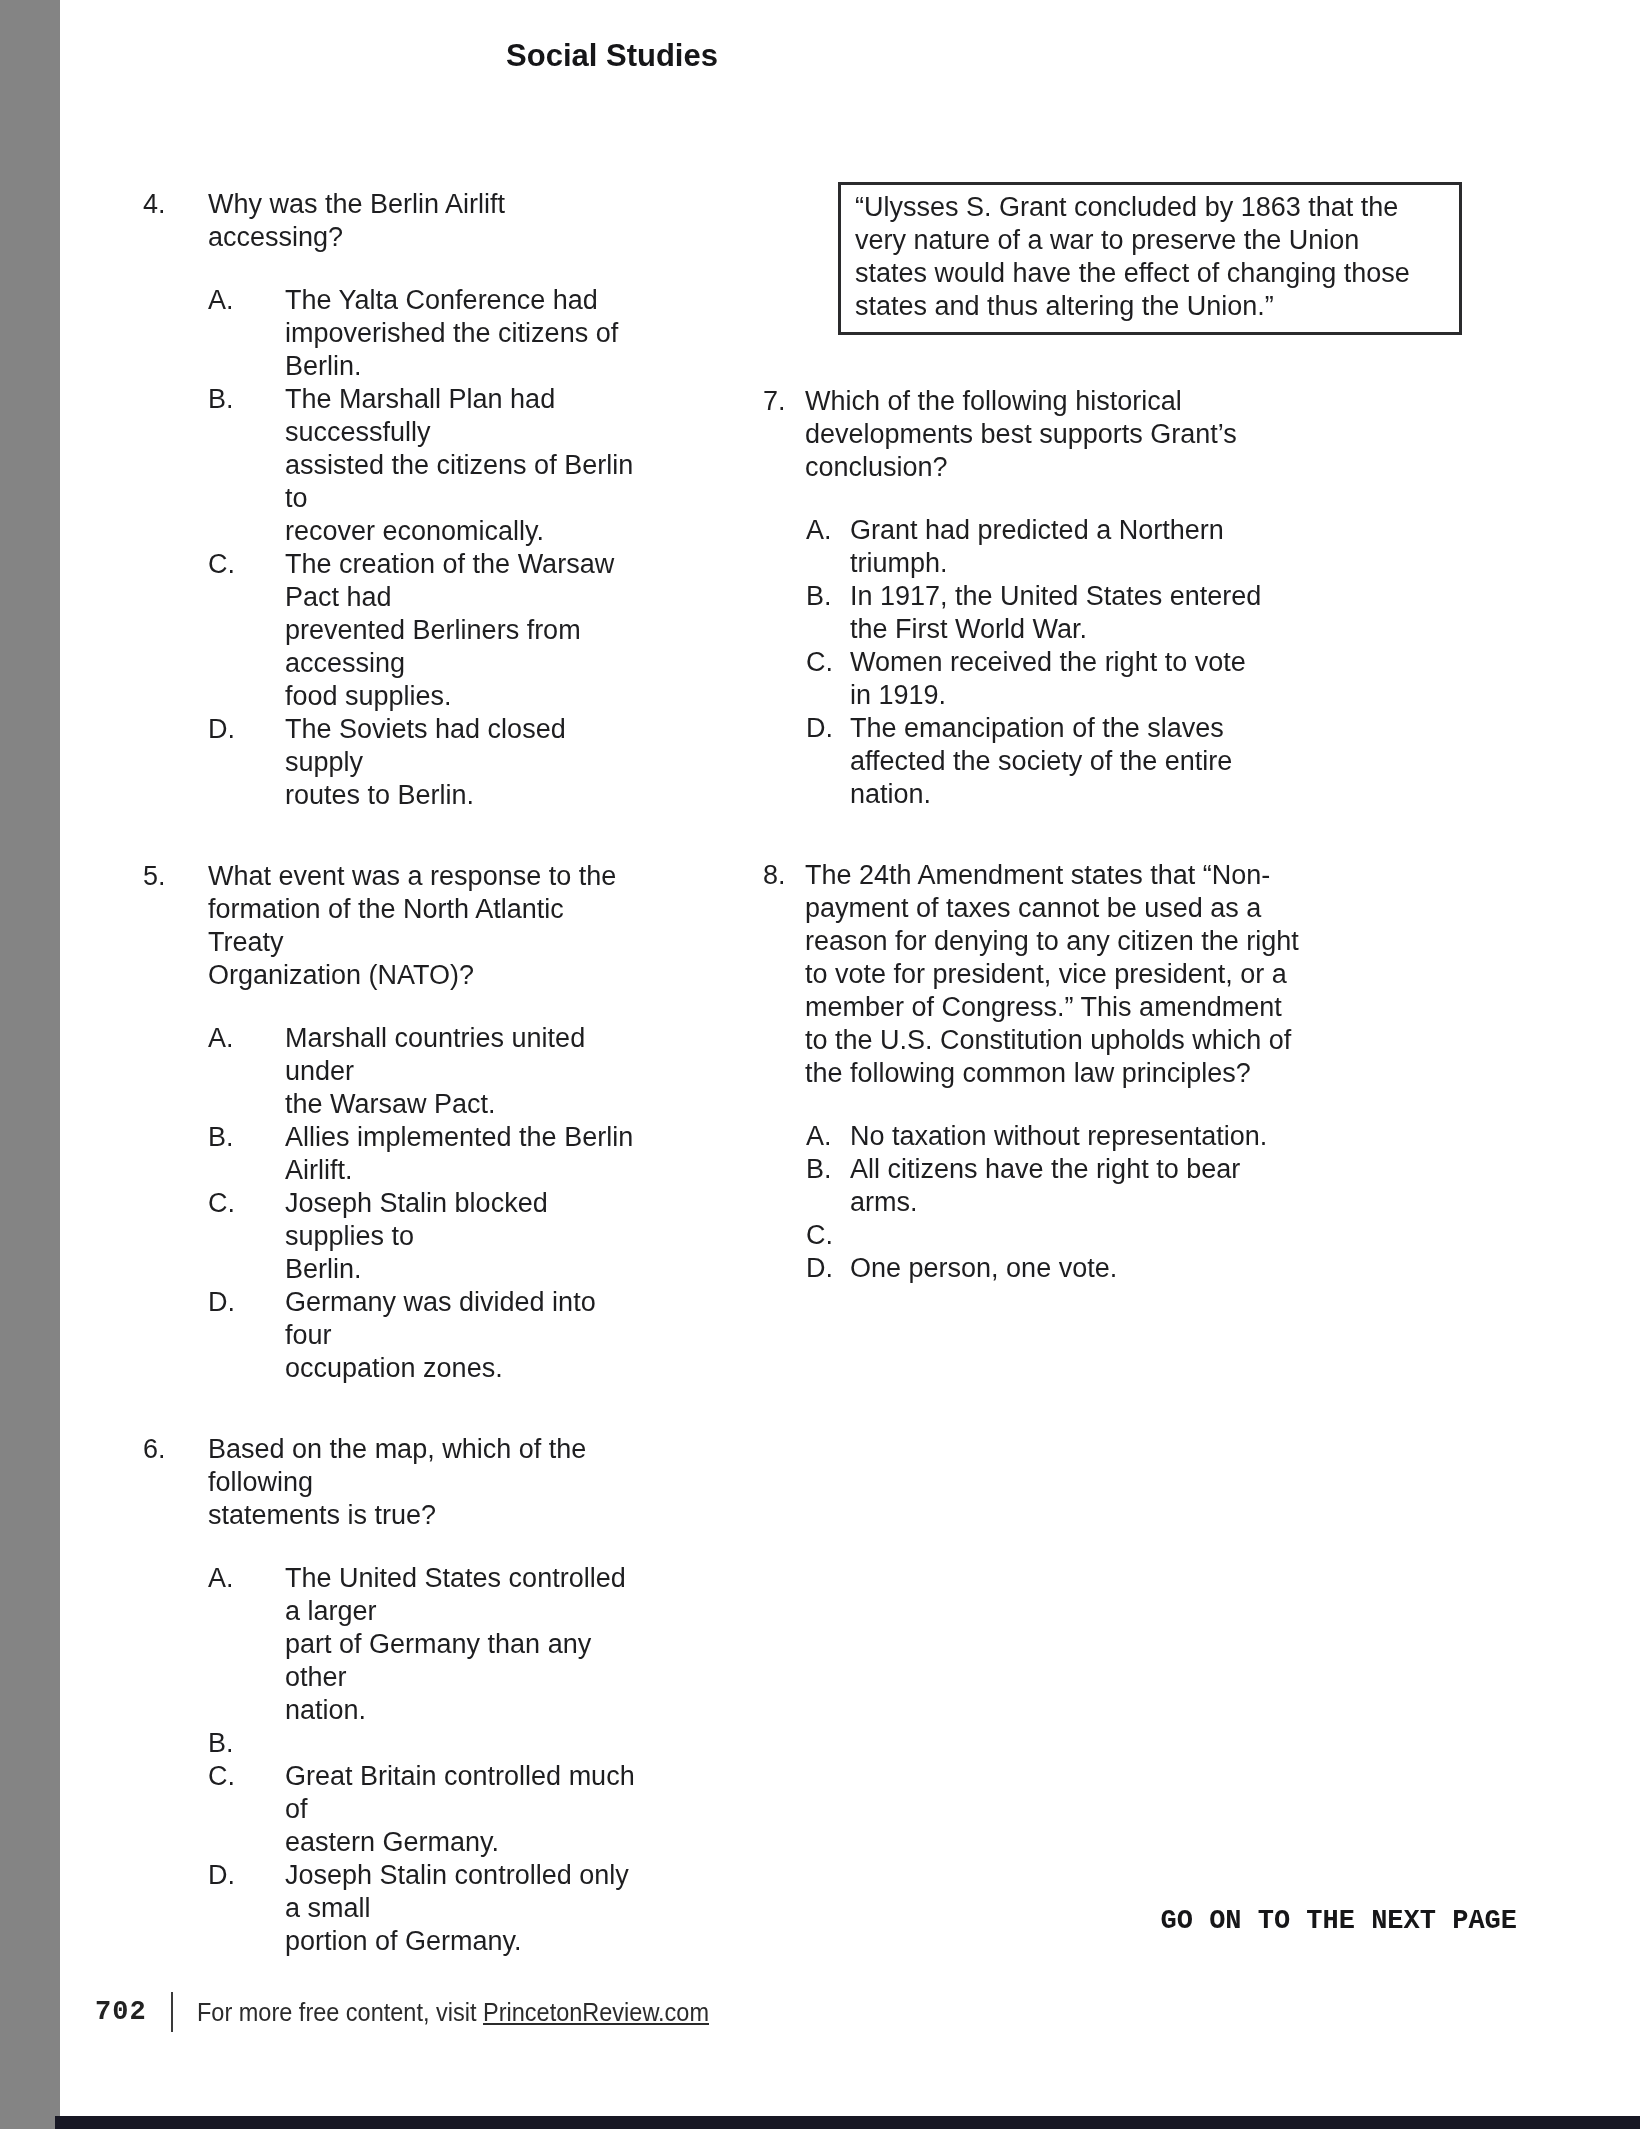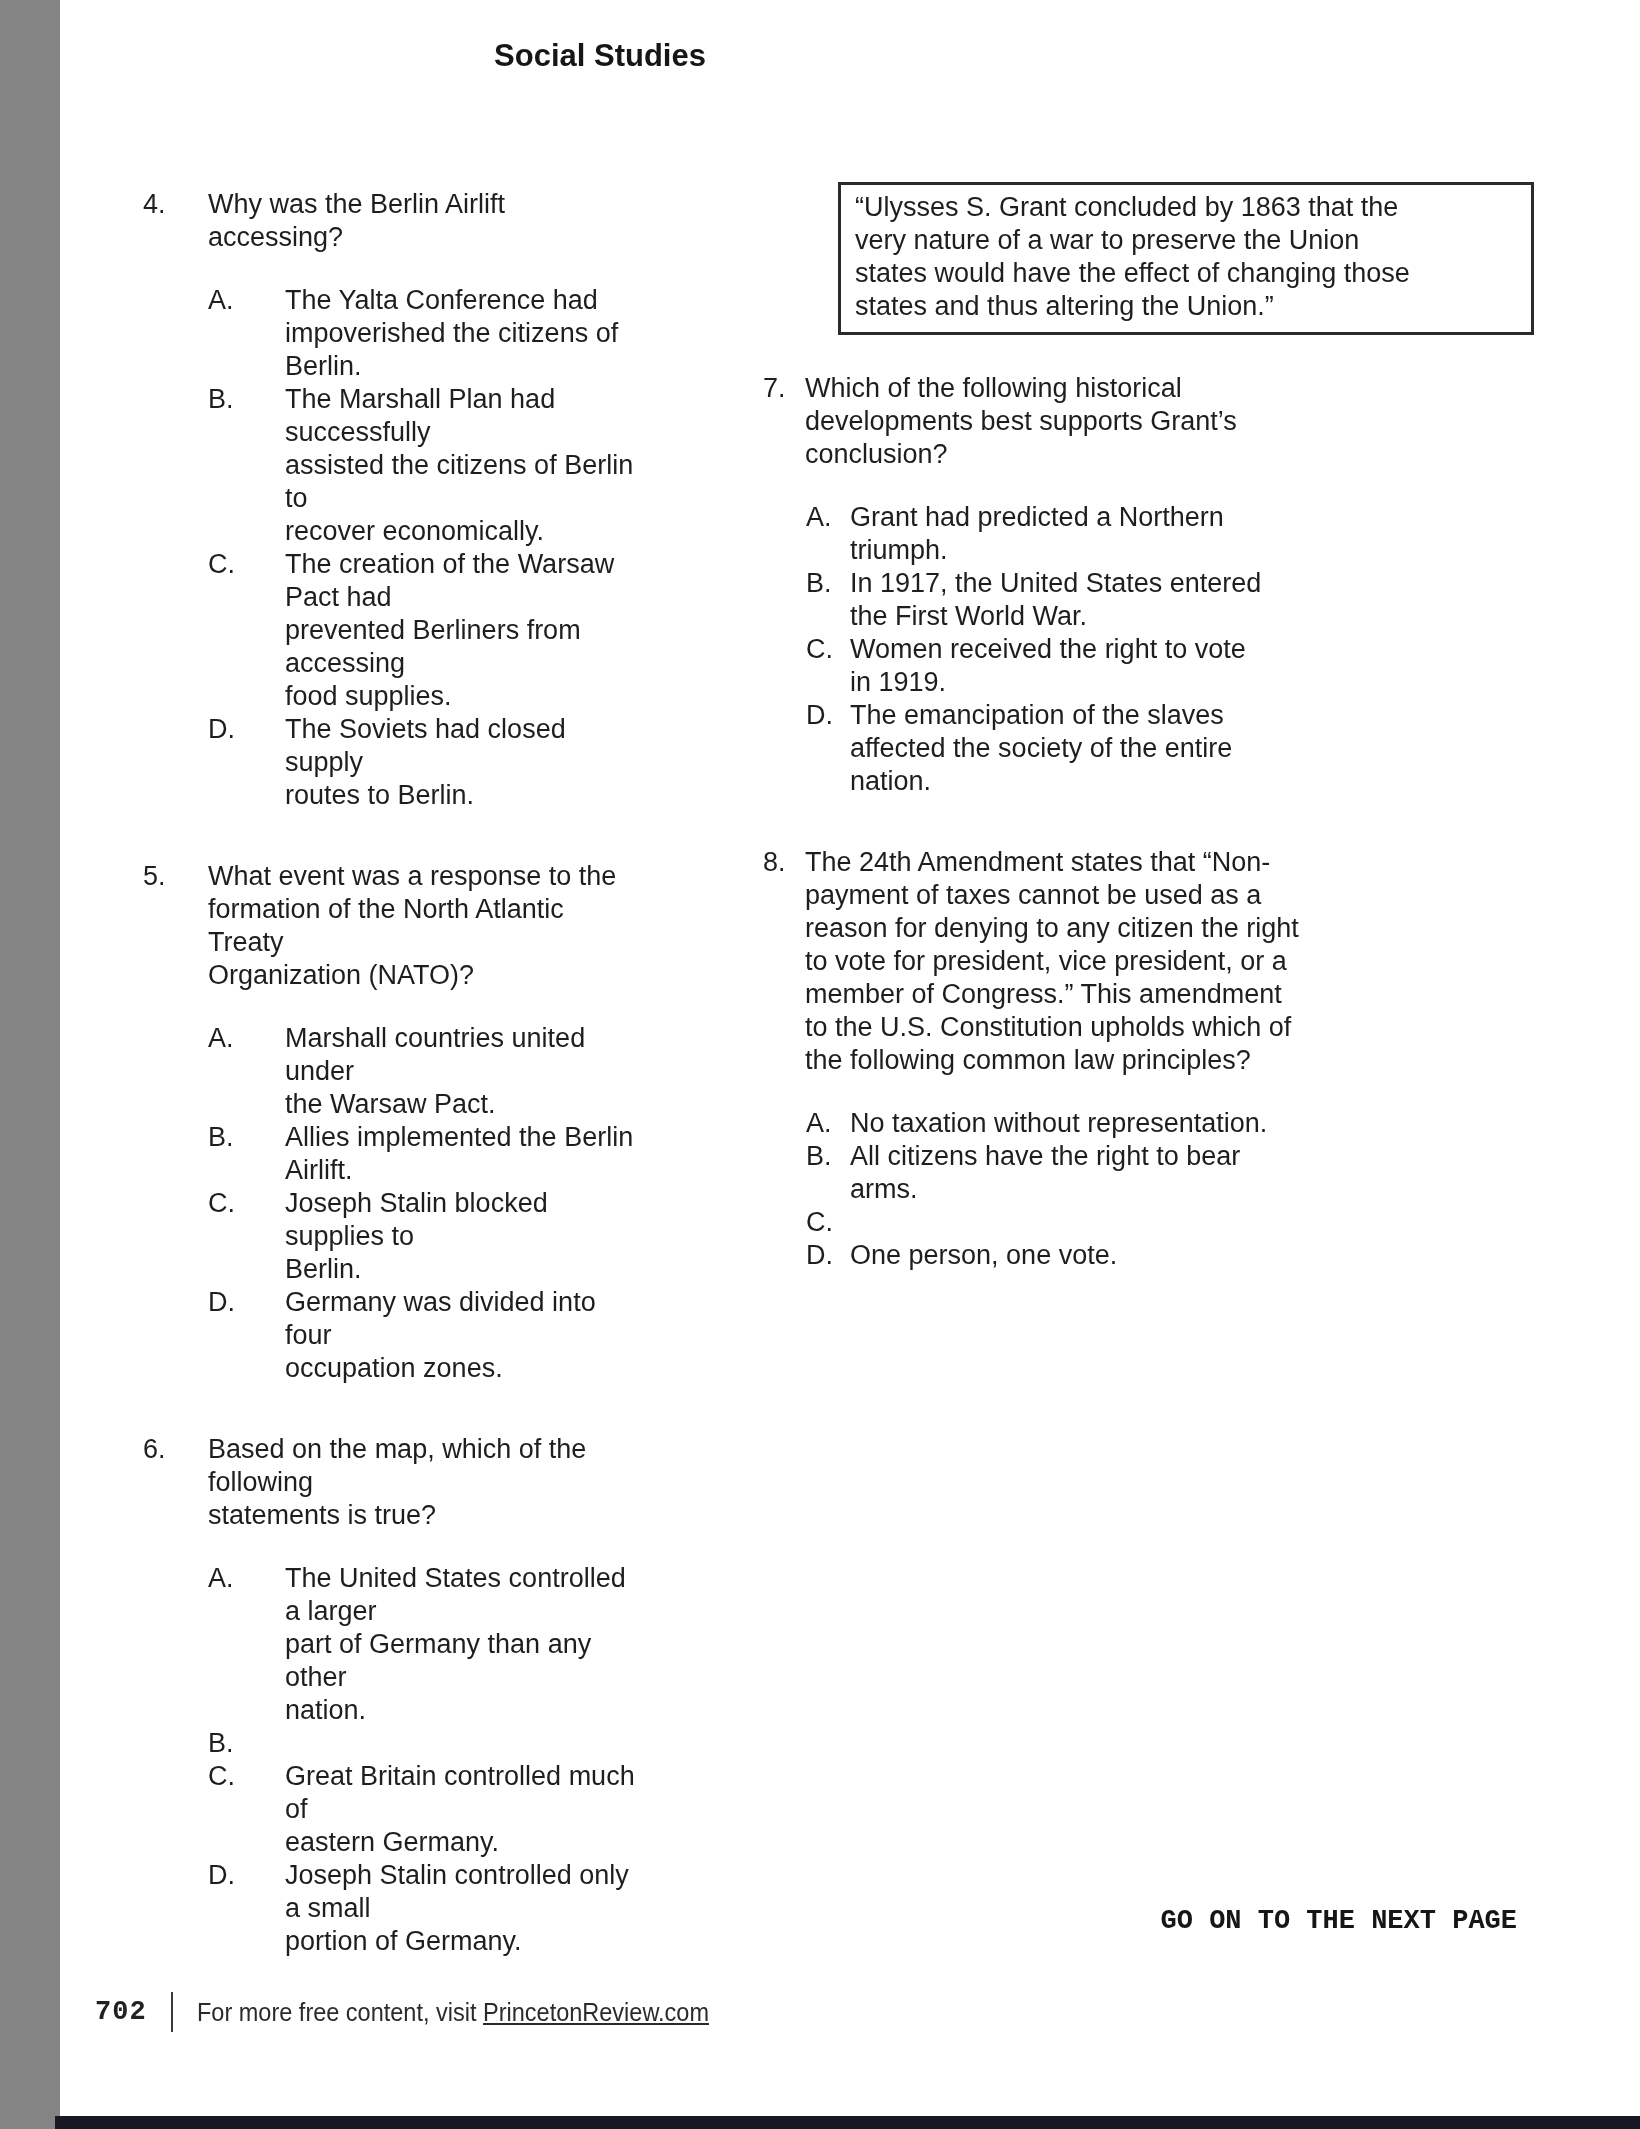--- a/index.html
+++ b/index.html
@@ -12,42 +12,42 @@
   }
   .edge-left {
     position:absolute; left:0; top:0; width:60px; height:2129px;
     background:#848484;
   }
   .edge-bottom {
     position:absolute; left:55px; bottom:0; width:1585px; height:13px;
     background:#181824;
   }
   .title {
-    position:absolute; top:38px; left:0; width:1200px;
+    position:absolute; top:38px; left:12px; width:1200px;
     text-align:center; font-weight:bold; font-size:31px; color:#161618;
   }
   .col { position:absolute; font-size:27px; line-height:33px; }
   .col.left  { left:143px; top:188px; width:500px; }
   .col.right { left:763px; top:182px; width:790px; }
 
   .qblock { margin-bottom:48px; }
   .q { display:flex; align-items:flex-start; }
   .qnum { flex:0 0 65px; }
   .col.right .qnum { flex:0 0 42px; }
   .qtext { white-space:pre-line; }
 
   .opts { margin-top:30px; margin-left:65px; }
   .col.right .opts { margin-left:43px; }
   .opt { display:flex; align-items:flex-start; }
   .letter { flex:0 0 77px; }
   .col.right .letter { flex:0 0 44px; }
   .otext { white-space:pre-line; }
 
   .quote-box {
-    margin-left:75px; margin-bottom:37px; width:696px;
+    margin-left:75px; margin-bottom:50px; width:624px;
     border:3px solid #2b2b2d;
     padding:6px 12px 9px 14px;
     white-space:pre-line;
     font-size:27px; line-height:33px;
   }
   .go-on {
     position:absolute; top:1906px; right:123px;
     font-weight:bold; font-size:27px; color:#161618;font-family:Liberation Mono, monospace;
   }
   .footer {

